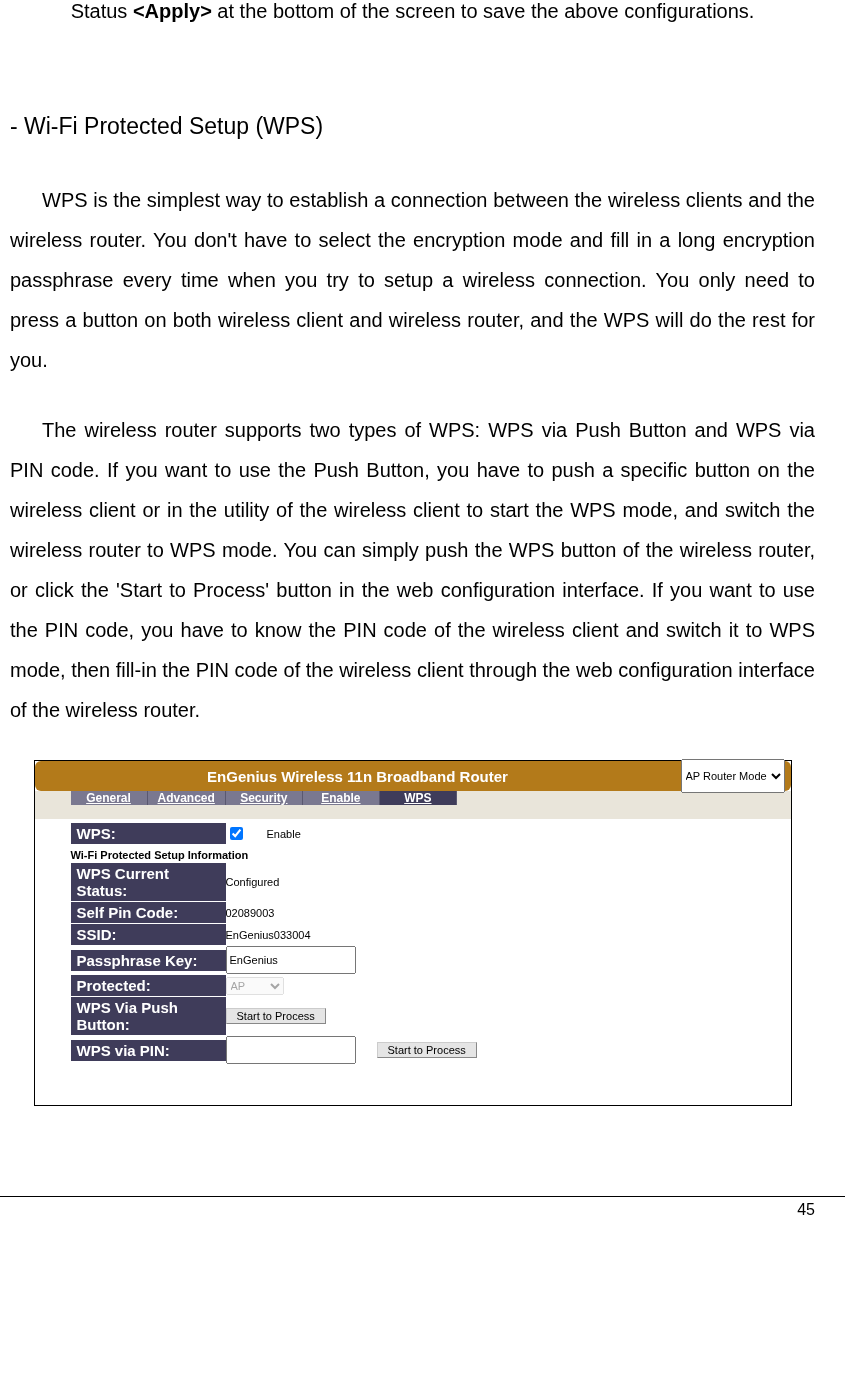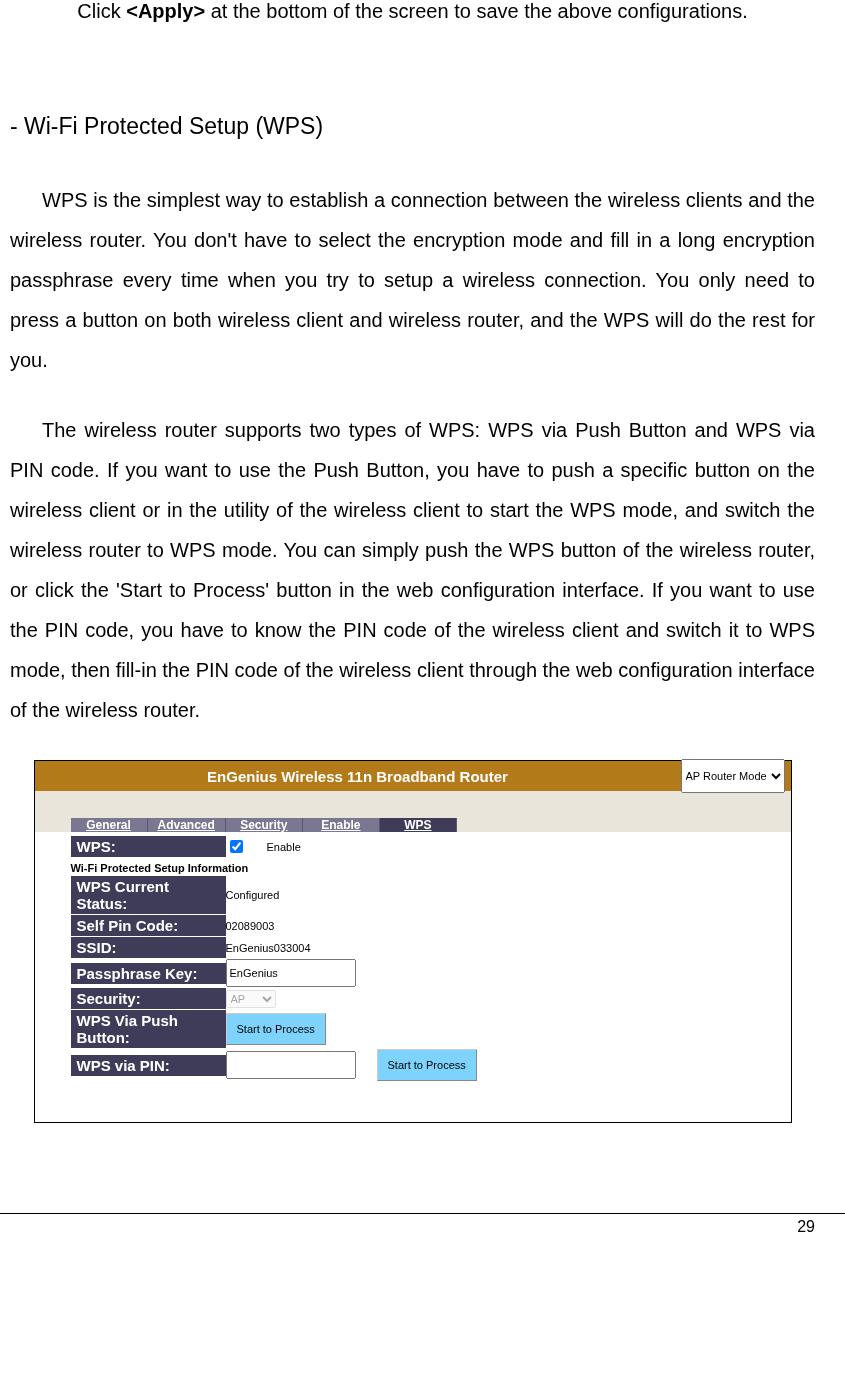--- a/index.html
+++ b/index.html
@@ -36,36 +36,37 @@
     border: 1px solid #000;
     font-size: 12px;
   }
   .router-titlebar {
     background: #b37a1a;
     color: #fff;
     height: 30px;
     display: flex;
     align-items: center;
     padding: 0 6px 0 0;
+    border-radius: 6px;
   }
   .router-title {
     flex: 1;
     text-align: center;
     font-weight: bold;
     font-size: 15px;
   }
   .mode-select {
     font-size: 11px;
     height: 34px;
   }
   .tabs-row {
     display: flex;
     background: #e9e5da;
-    height: 41px;
-    align-items: flex-end;
+    height: 28px;
+    align-items: flex-start;
   }
   .tabs-spacer {
     width: 36px;
     background: #e9e5da;
   }
   .tab {
     display: flex;
     align-items: center;
     justify-content: center;
     padding: 0 10px;
@@ -118,42 +119,42 @@
     height: 28px;
     box-sizing: border-box;
     padding: 0 2px;
   }
   .sel-small {
     font-size: 11px;
     height: 18px;
   }
   .btn {
     font-size: 11px;
-    height: 32px;
+    height: 16px;
     padding: 0 10px;
-    background: #7dd3fc;
+    background: #e5e5e5;
     border: 1px solid #888;
     border-top-color:#ccc;
     border-left-color:#ccc;
     cursor: pointer;
   }
   .footer {
     margin-top: 80px;
     border-top: 1px solid #000;
     padding: 4px 30px 10px 0;
     text-align: right;
     font-size: 16px;
   }
 </style>
 </head>
 <body>
 
 <div class="page">
   <p class="intro-line">
-    <span>Click </span><span class="bold">&lt;Apply&gt;</span><span> at the bottom of the screen to save the above configurations.</span>
+    <span>Status </span><span class="bold">&lt;Apply&gt;</span><span> at the bottom of the screen to save the above configurations.</span>
   </p>
 
   <h2 class="section-heading">- Wi-Fi Protected Setup (WPS)</h2>
 
   <p class="body-text">WPS is the simplest way to establish a connection between the wireless clients and the wireless router. You don't have to select the encryption mode and fill in a long encryption passphrase every time when you try to setup a wireless connection. You only need to press a button on both wireless client and wireless router, and the WPS will do the rest for you.</p>
   <p class="body-text">The wireless router supports two types of WPS: WPS via Push Button and WPS via PIN code. If you want to use the Push Button, you have to push a specific button on the wireless client or in the utility of the wireless client to start the WPS mode, and switch the wireless router to WPS mode. You can simply push the WPS button of the wireless router, or click the 'Start to Process' button in the web configuration interface. If you want to use the PIN code, you have to know the PIN code of the wireless client and switch it to WPS mode, then fill-in the PIN code of the wireless client through the web configuration interface of the wireless router.</p>
 
   <div class="router-frame">
     <div class="router-titlebar">
       <div class="router-title">EnGenius Wireless 11n Broadband Router</div>
@@ -201,23 +202,23 @@
 
 
       <div class="cfg-row">
         <div class="cfg-label">Passphrase Key:</div>
         <div class="cfg-value">
           <input type="text" class="txt-input" style="width: 130px;" value="EnGenius">
         </div>
       </div>
 
       <div class="cfg-row">
-        <div class="cfg-label">Security:</div>
-        <div class="cfg-value">
-          <select class="sel-small" disabled="" style="width:50px">
+        <div class="cfg-label">Protected:</div>
+        <div class="cfg-value">
+          <select class="sel-small" disabled="" style="width:58px">
             <option>AP</option>
           </select>
         </div>
       </div>
 
       <div class="cfg-row">
         <div class="cfg-label">WPS Via Push Button:</div>
         <div class="cfg-value">
           <button class="btn">Start to Process</button>
         </div>
@@ -229,14 +230,14 @@
           <input type="text" class="txt-input" style="width: 130px;">
           <button class="btn">Start to Process</button>
         </div>
       </div>
 
     </div>
   </div>
 </div>
 
 <div class="footer">
-  <span>29</span>
+  <span>45</span>
 </div>
 
 </body></html>

